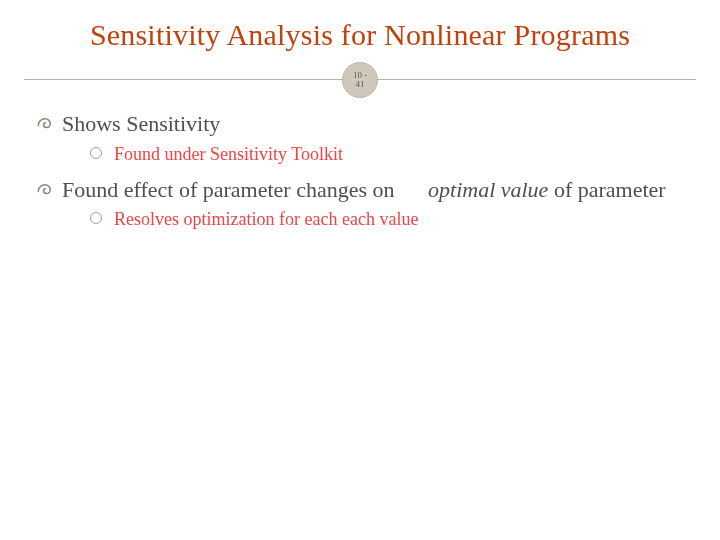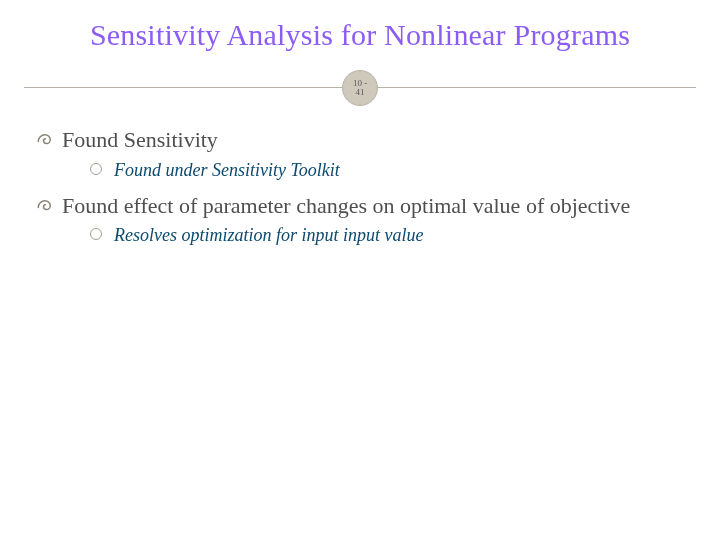--- a/index.html
+++ b/index.html
@@ -13,30 +13,30 @@
     overflow: hidden;
   }
   .slide {
     position: relative;
     width: 720px;
     height: 540px;
     box-sizing: border-box;
   }
   .title {
     font-size: 30px;
-    color: #8b5cf6;
+    color: #c2410c;
     text-align: center;
     padding: 18px 20px 10px 20px;
     font-weight: normal;
     letter-spacing: 0.2px;
   }
   .divider-wrap {
     position: relative;
     height: 36px;
-    margin: 8px 24px;
+    margin: 0 24px;
   }
   .hr {
     position: absolute;
     left: 0;
     right: 0;
     top: 17px;
     border-top: 1px solid #b9b3a7;
   }
   .badge {
     position: absolute;
@@ -93,36 +93,37 @@
   }
   ul.level2 {
     list-style: none;
     margin: 4px 0 10px 0;
     padding: 0 0 0 28px;
   }
   ul.level2 > li {
     position: relative;
     padding-left: 24px;
     font-size: 18px;
-    color: #0c4a6e;
+    color: #ef4444;
     margin: 2px 0;
     line-height: 1.35;
-    font-style: italic;
   }
   .bullet-ring {
     position: absolute;
     left: 0;
     top: 5px;
     width: 12px;
     height: 12px;
     border: 1.5px solid #a7a08f;
     border-radius: 50%;
     box-sizing: border-box;
   }
   .italic {
+    font-style: italic;
+    margin-left: 28px;
   }
 </style>
 </head>
 <body>
 
 <div class="slide">
 
   <div class="title">Sensitivity Analysis for Nonlinear Programs</div>
 
   <div class="divider-wrap">
@@ -135,43 +136,43 @@
 
   <div class="content">
     <ul class="level1">
 
       <li>
         <span class="bullet-swirl">
           <svg viewBox="0 0 24 24">
               <path d="M3 14c0-5 4-9 9-9 4 0 7 3 7 6.5 0 3-2.3 5.2-5 5.2-2.2 0-4-1.6-4-3.6 0-1.6 1.2-2.8 2.6-2.8" fill="none" stroke="#8a8474" stroke-width="2" stroke-linecap="round"></path>
             </svg>
         </span>
-        <span>Found Sensitivity</span>
+        <span>Shows Sensitivity</span>
         <ul class="level2">
           <li>
             <span class="bullet-ring"></span>
             <span>Found under Sensitivity Toolkit</span>
           </li>
         </ul>
       </li>
 
 
       <li>
         <span class="bullet-swirl">
           <svg viewBox="0 0 24 24">
               <path d="M3 14c0-5 4-9 9-9 4 0 7 3 7 6.5 0 3-2.3 5.2-5 5.2-2.2 0-4-1.6-4-3.6 0-1.6 1.2-2.8 2.6-2.8" fill="none" stroke="#8a8474" stroke-width="2" stroke-linecap="round"></path>
             </svg>
         </span>
         <span>
-          <span>Found effect of parameter changes on </span><span class="italic">optimal value</span><span> of objective</span>
+          <span>Found effect of parameter changes on </span><span class="italic">optimal value</span><span> of parameter</span>
         </span>
         <ul class="level2">
           <li>
             <span class="bullet-ring"></span>
-            <span>Resolves optimization for input input value</span>
+            <span>Resolves optimization for each each value</span>
           </li>
         </ul>
       </li>
 
     </ul>
   </div>
 
 </div>
 
 </body></html>

